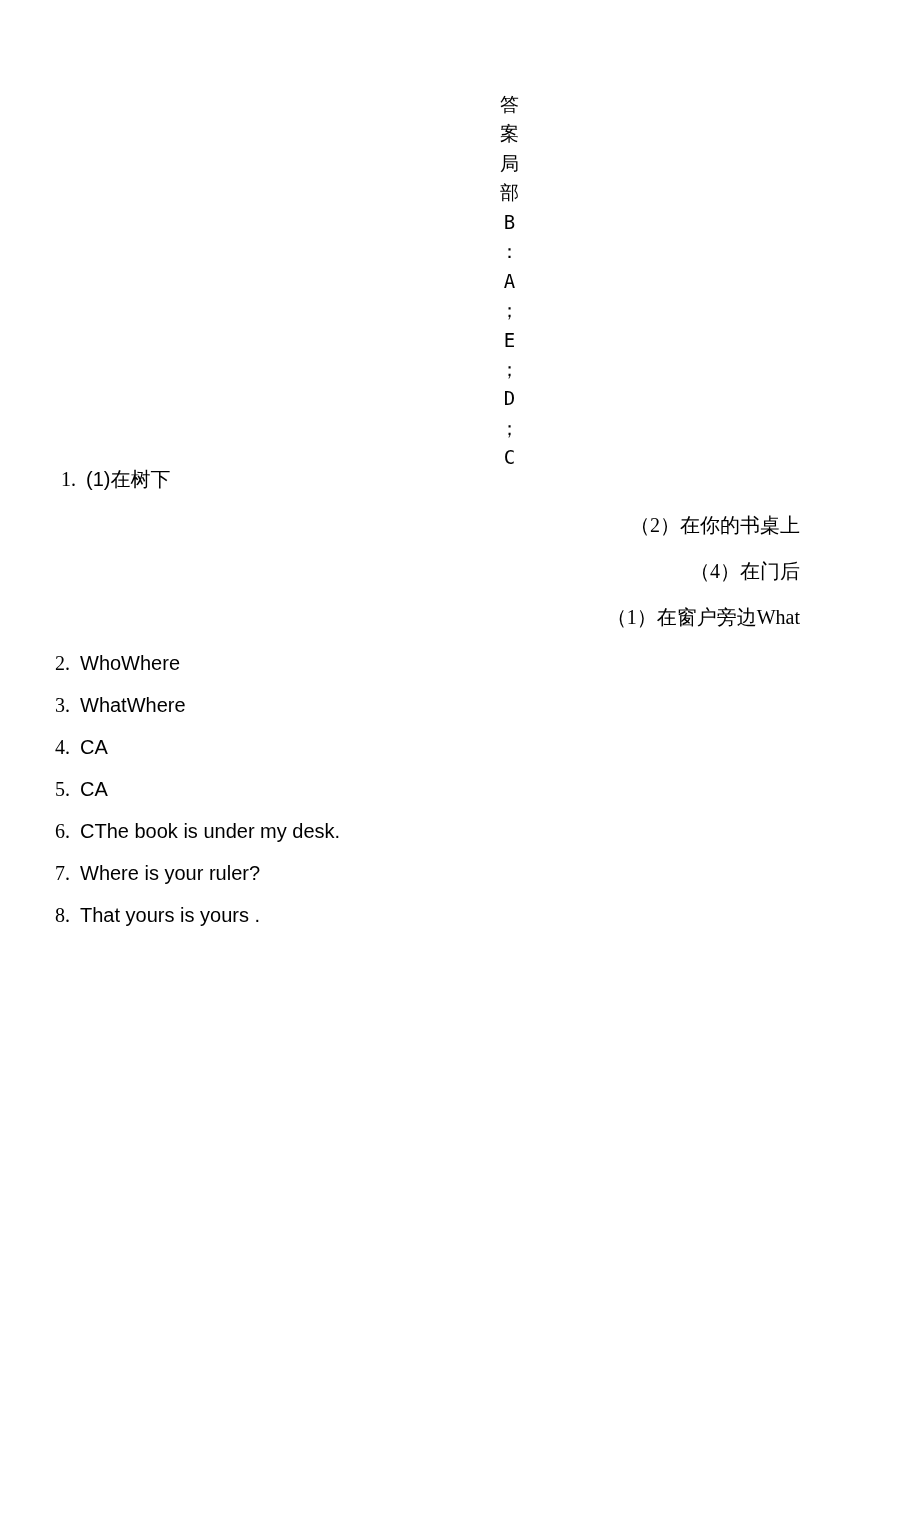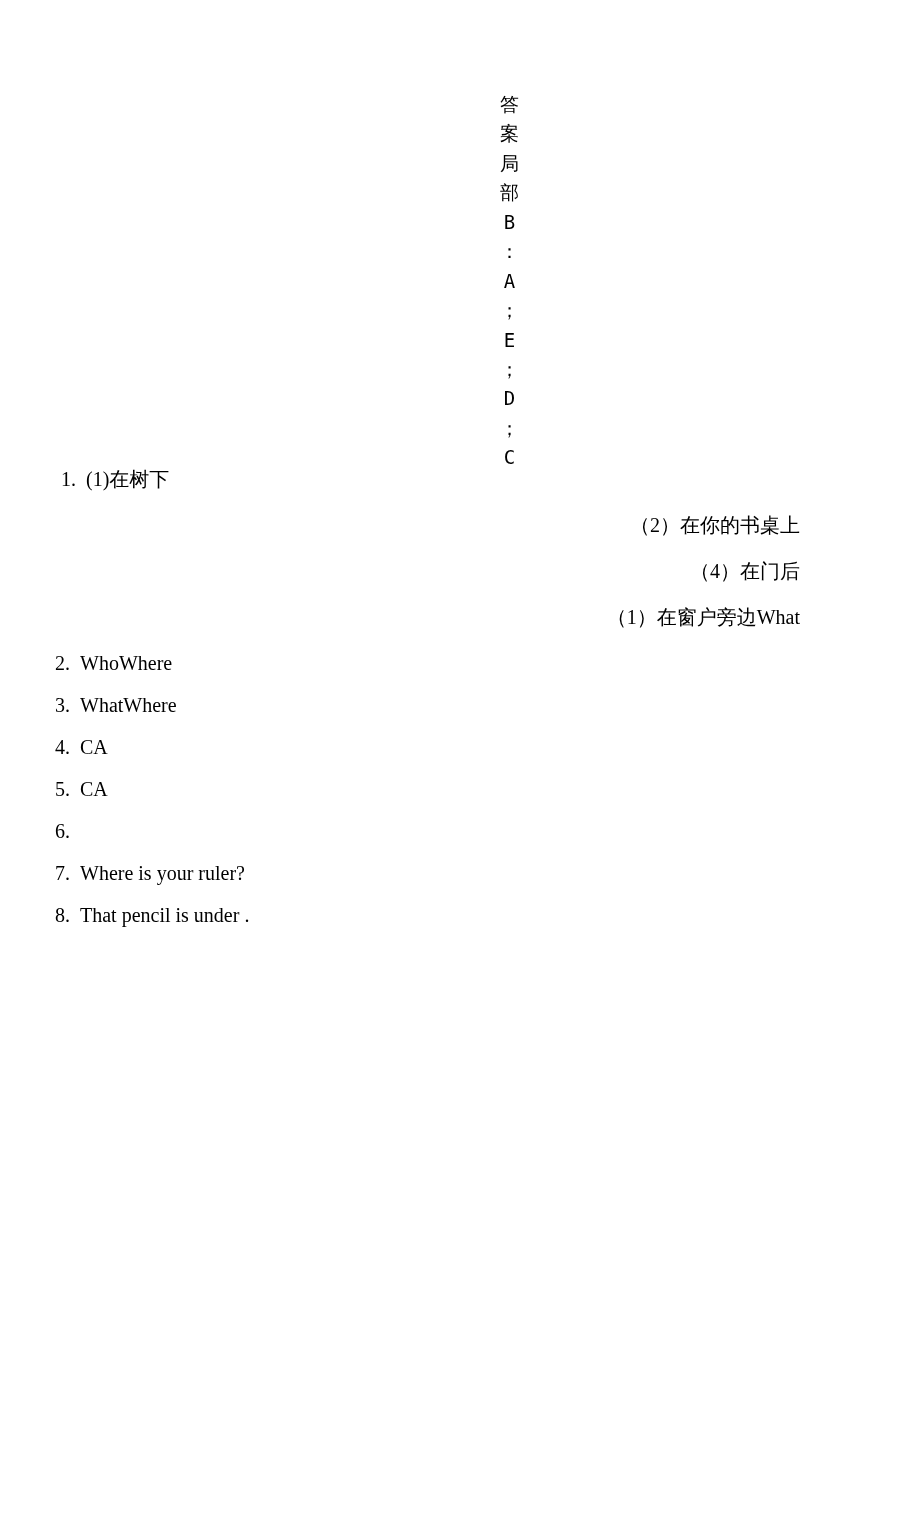--- a/index.html
+++ b/index.html
@@ -54,21 +54,21 @@
       justify-content: flex-end;
     }
     .item-number {
       width: 46px;
       text-align: right;
       padding-right: 10px;
       font-family: "Times New Roman", serif;
       flex-shrink: 0;
     }
     .item-content {
-      font-family: Liberation Serif, serif;
+      font-family: Liberation Sans, sans-serif;
     }
     .sub-content {
       padding-left: 46px;
       font-family: "SimSun", "Times New Roman", serif;
     }
     .later-items .item-number {
       width: 40px;
     }
     .later-items .answer-item {
       margin-bottom: 14px;
@@ -132,27 +132,28 @@
         <div class="item-content">CA</div>
       </div>
 
       <div class="answer-item">
         <div class="item-number">5.</div>
         <div class="item-content"> CA</div>
       </div>
 
       <div class="answer-item">
         <div class="item-number">6.</div>
+        <div class="item-content"> CThe book is under my desk.</div>
       </div>
 
       <div class="answer-item">
         <div class="item-number">7.</div>
         <div class="item-content"> Where is your ruler?</div>
       </div>
 
       <div class="answer-item">
         <div class="item-number">8.</div>
-        <div class="item-content"> That pencil is under .</div>
+        <div class="item-content"> That yours is yours .</div>
       </div>
 
     </div>
   </div>
 </div>
 
 </body></html>

